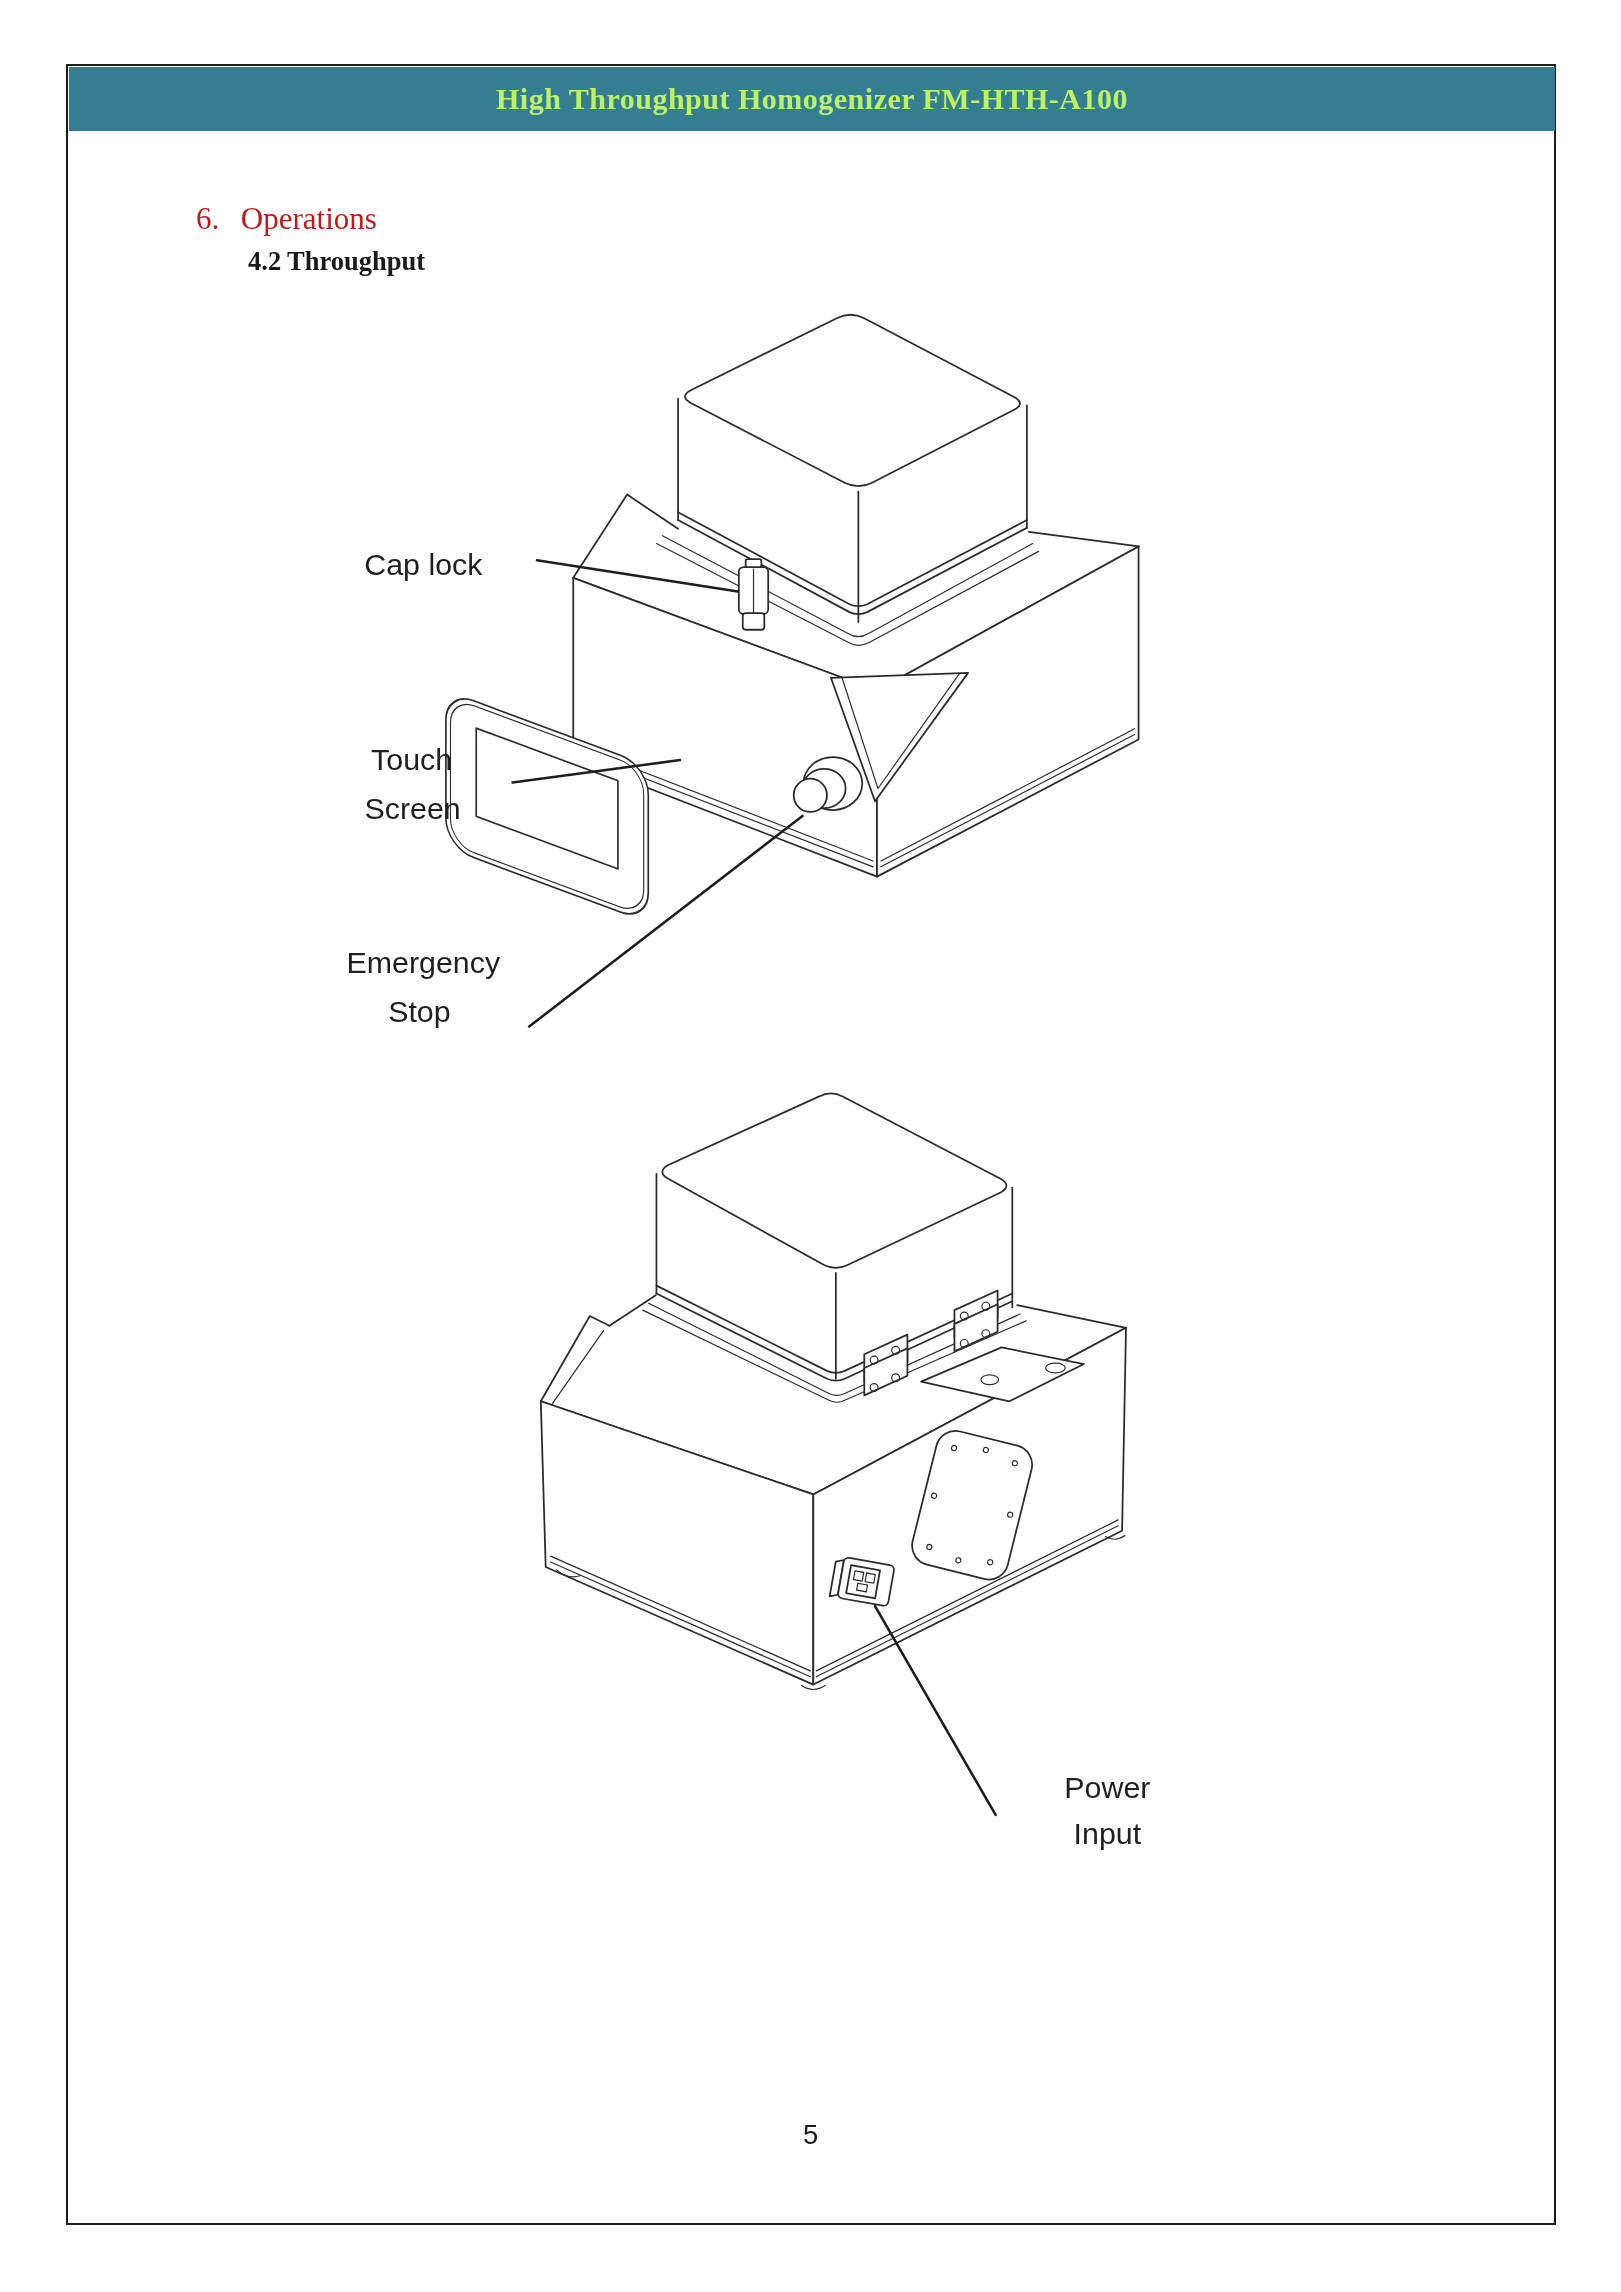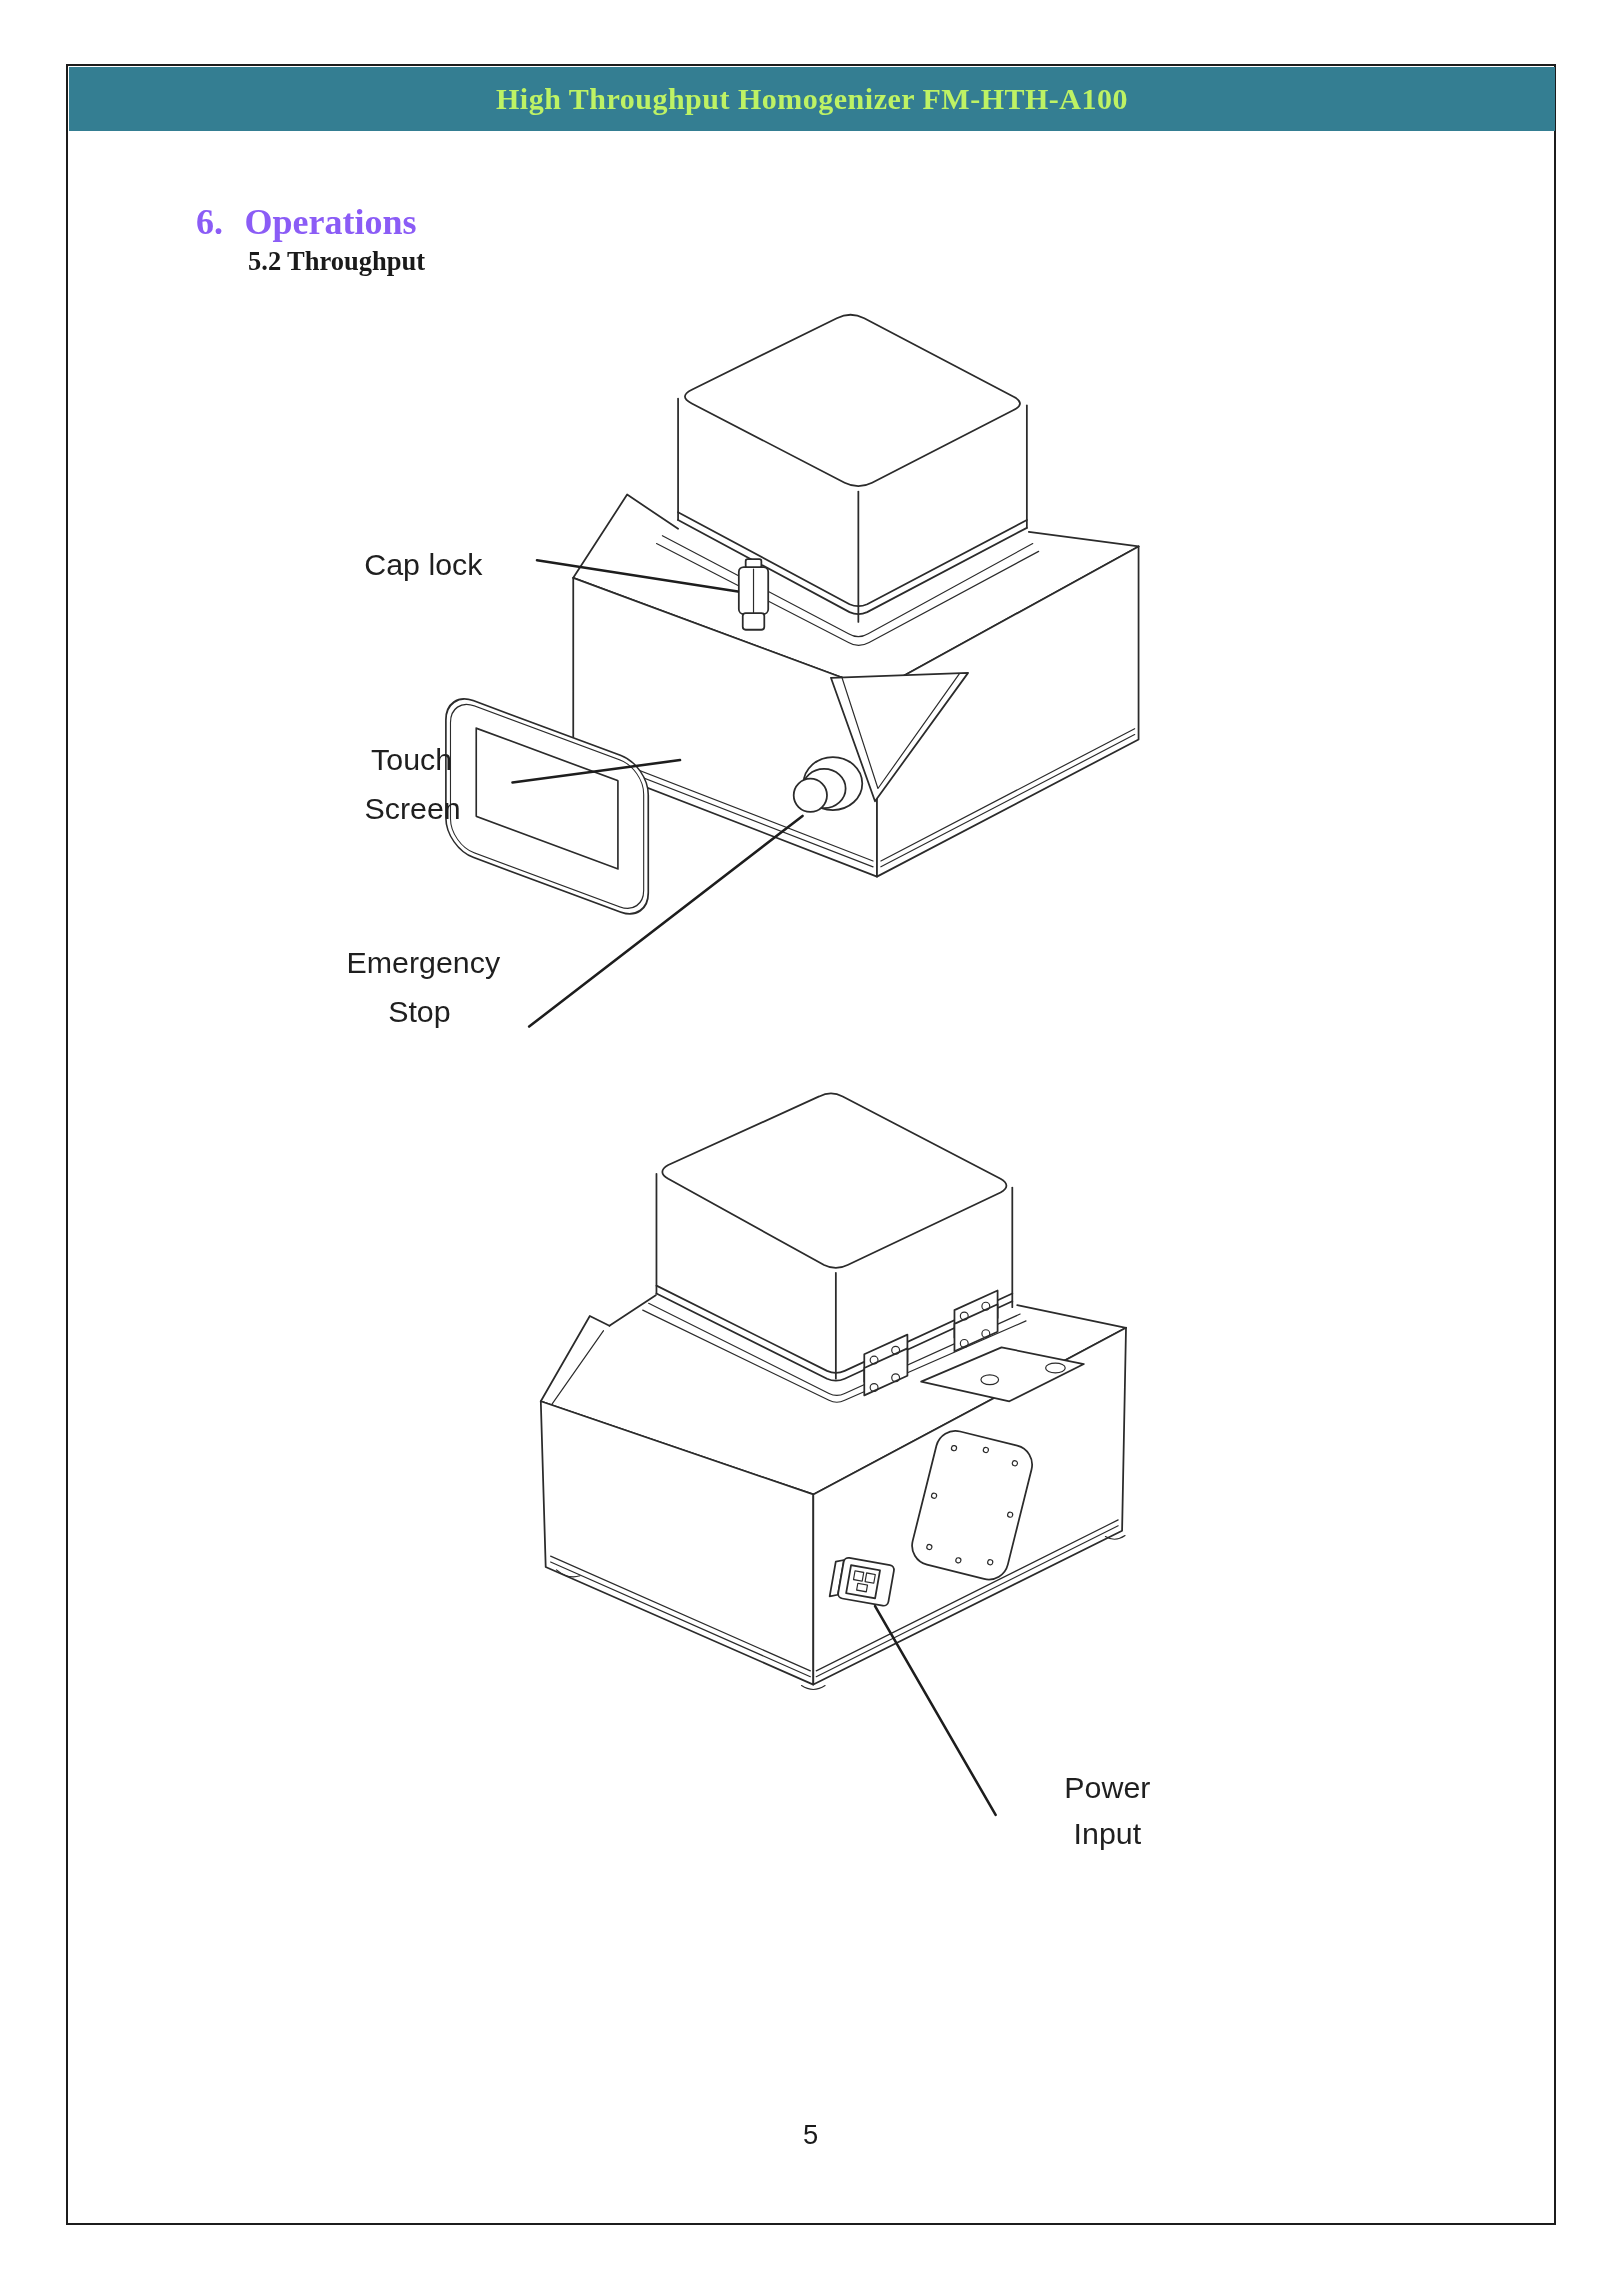--- a/index.html
+++ b/index.html
@@ -14,22 +14,22 @@
   .header-bar {
     position:absolute; left:69px; top:67px; width:1486px; height:64px;
     background:#347E92; display:flex; align-items:center; justify-content:center;
   }
   .header-title {
     color:#bef264; font-family:"Liberation Serif", serif; font-weight:bold;
     font-size:30px; letter-spacing:0.5px; white-space:nowrap;
   }
   .section-heading {
     position:absolute; left:196px; top:201px;
-    font-family:"Liberation Serif", serif; font-weight:bold; font-size:36px;
-    color:#8b5cf6; white-space:nowrap;
+    font-family:"Liberation Serif", serif; font-weight:normal; font-size:31px;
+    color:#b91c1c; white-space:nowrap;
   }
   .section-heading .sec-num { display:inline-block; margin-right:21.6px; }
   .subsection-heading {
     position:absolute; left:248px; top:246px;
     font-family:"Liberation Serif", serif; font-weight:bold; font-size:26.5px;
     color:#1a1a1a; white-space:nowrap;
   }
   .subsection-heading .sub-num { display:inline-block; margin-right:5.9px; }
   .fig { position:absolute; }
   .fig-front { left:323px; top:279px; width:863px; height:774px; }
@@ -56,21 +56,21 @@
 
 <div class="header-bar">
   <span class="header-title">High Throughput Homogenizer FM-HTH-A100</span>
 </div>
 
 <div class="section-heading">
   <span class="sec-num">6.</span><span>Operations</span>
 </div>
 
 <div class="subsection-heading">
-  <span class="sub-num">5.2</span><span>Throughput</span>
+  <span class="sub-num">4.2</span><span>Throughput</span>
 </div>
 
 <svg class="fig fig-front" viewBox="0 0 880 790">
   <g>
 
     <path class="fillw" d="M 255,305 L 310,220 L 362,255 L 720,240 L 832,273 L 565,420 Z"></path>
     <path class="ln" d="M 255,305 L 310,220 L 362,255"></path>
     <path class="ln" d="M 720,258 L 832,273"></path>
     <path class="ln" d="M 832,273 L 565,420 L 255,305"></path>
 

